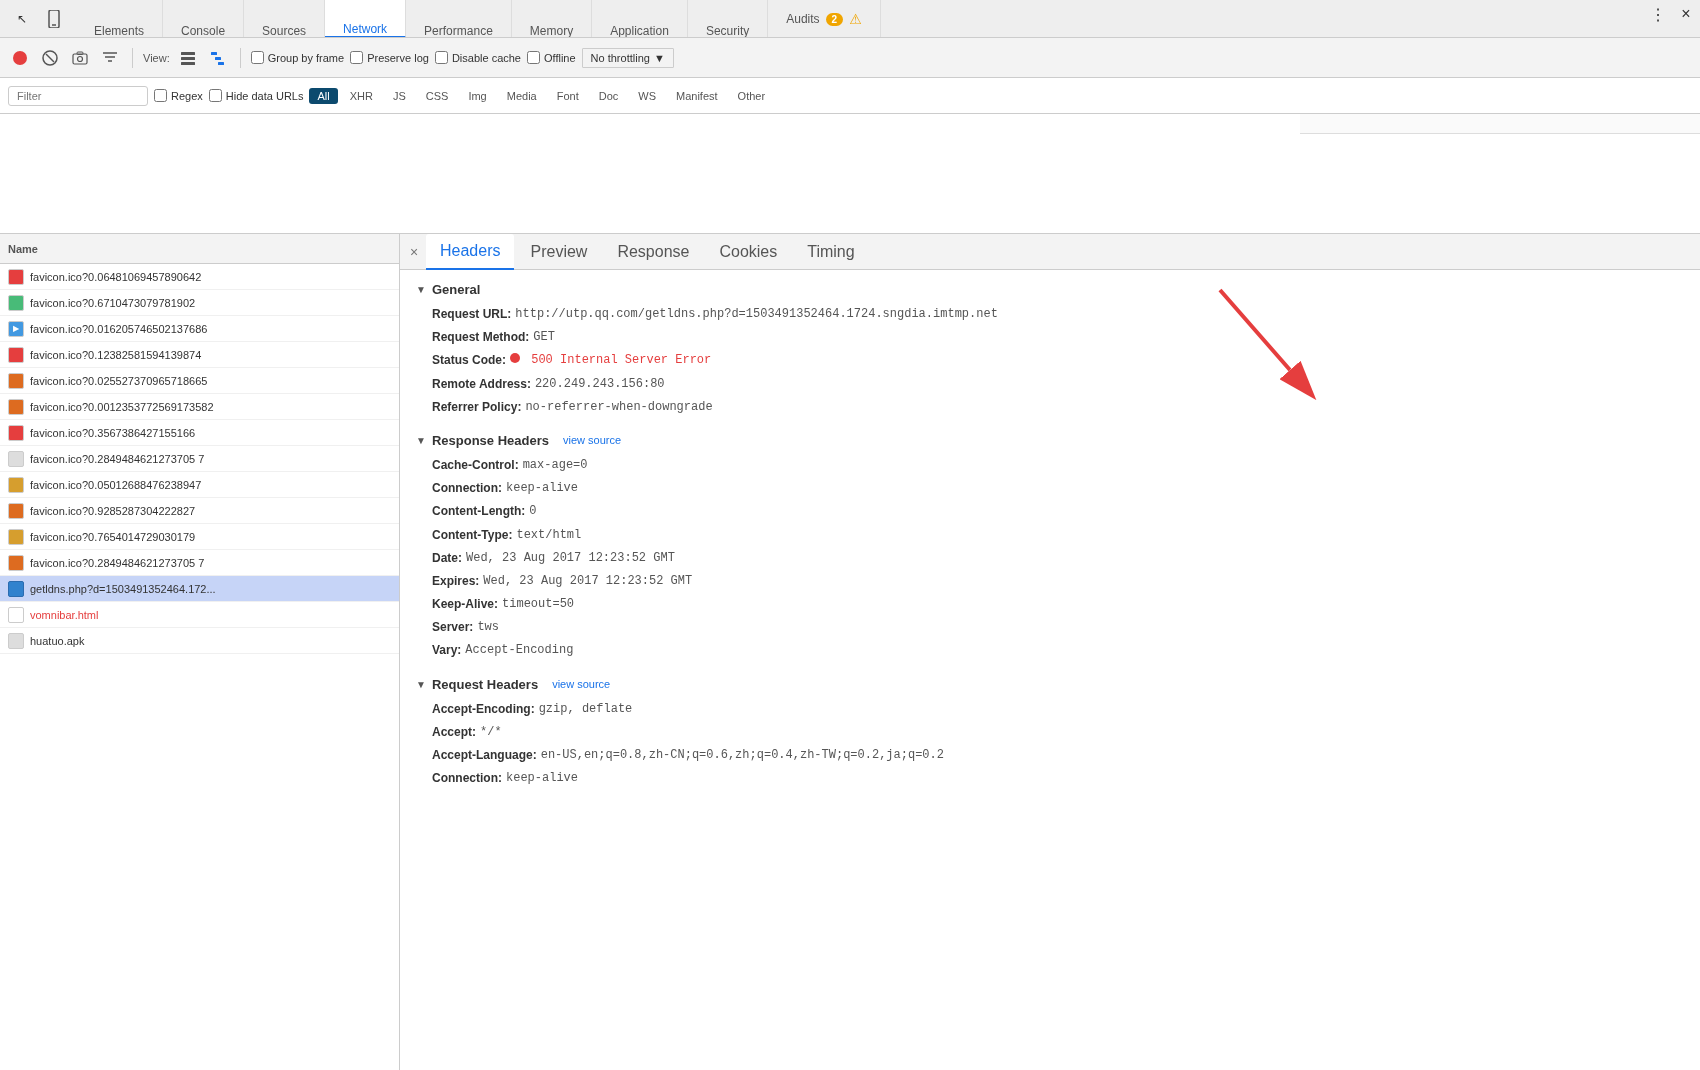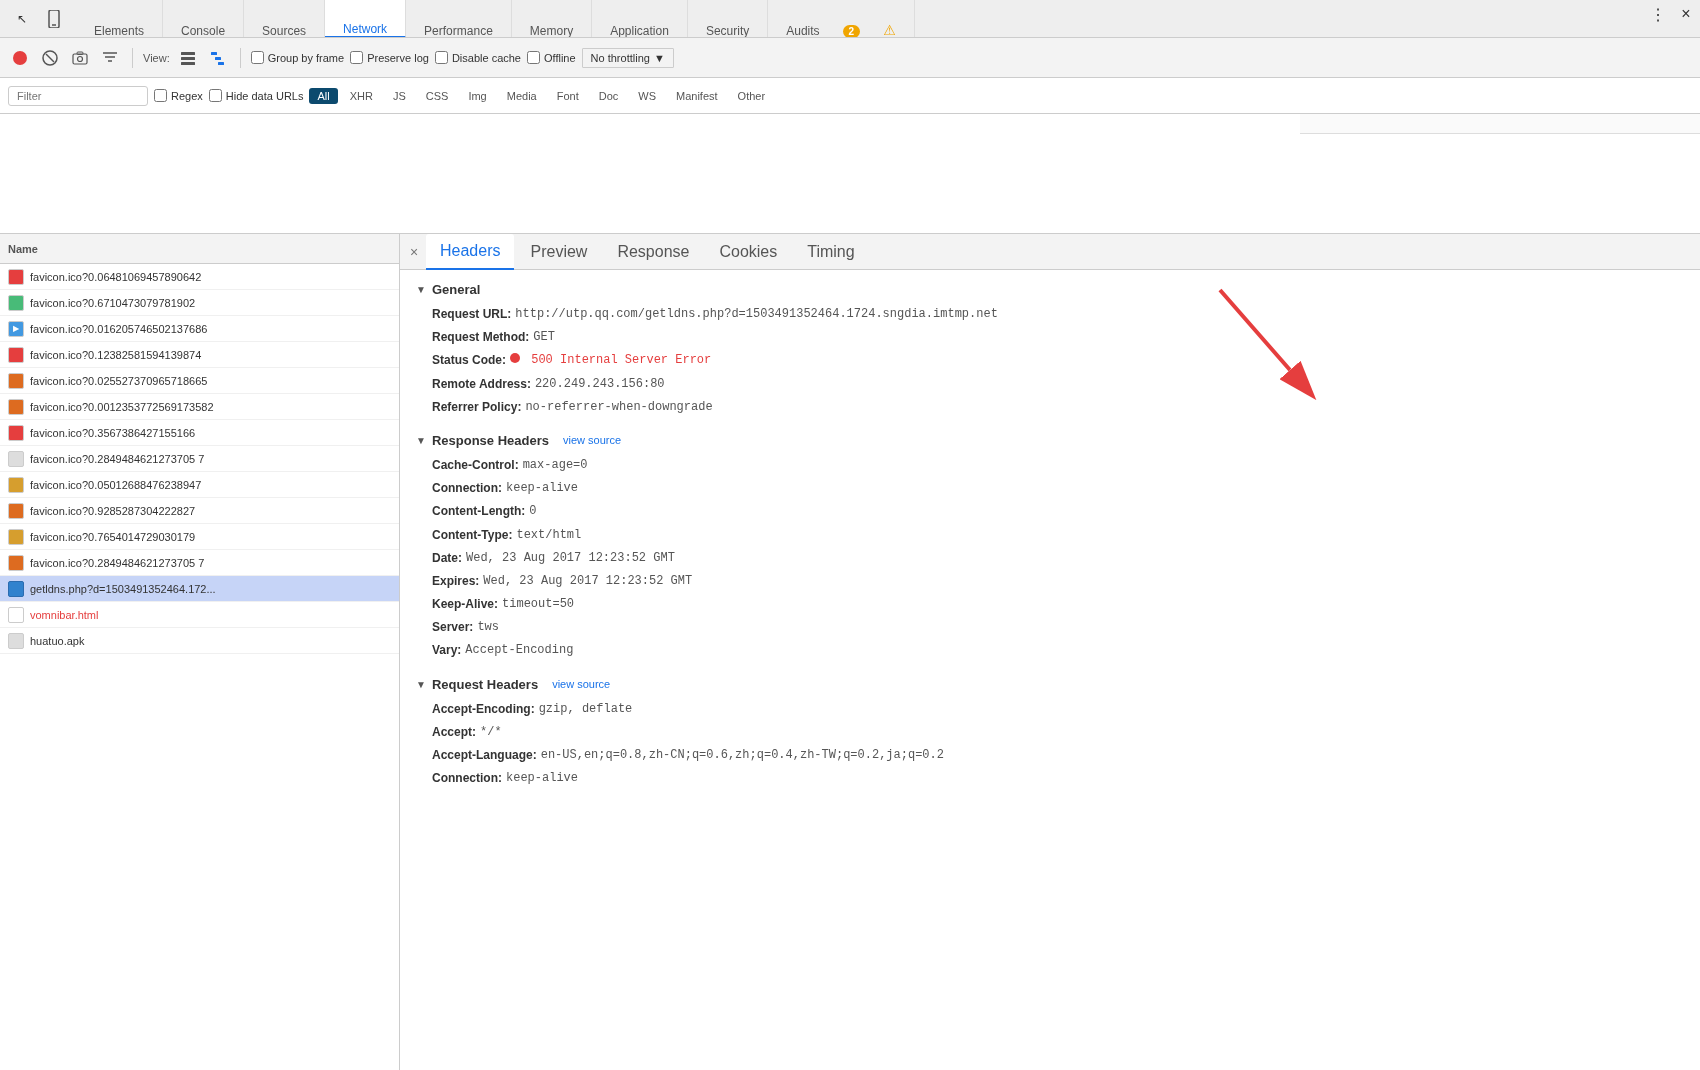--- a/index.html
+++ b/index.html
@@ -19,21 +19,21 @@
       background: #fff; color: #1a73e8; border-bottom: 2px solid #1a73e8;
     }
     .top-tab-icons {
       display: flex; align-items: center; gap: 4px; padding: 0 8px;
     }
     .tab-icon-btn {
       display: flex; align-items: center; justify-content: center;
       width: 28px; height: 28px; cursor: pointer; border-radius: 3px;
     }
     .spacer { flex: 1; }
-    .audits-tab { display: flex; gap: 23px; }
+    .audits-tab { display: flex; align-items: center; gap: 6px; }
     .warning-badge {
       background: #f0a500; color: #fff; border-radius: 10px; padding: 1px 6px; font-size: 10px; font-weight: bold;
     }
 
     
     .toolbar {
       display: flex; align-items: center; background: #f3f3f3; border-bottom: 1px solid #ccc;
       height: 40px; padding: 0 8px; gap: 6px; flex-wrap: nowrap;
     }
     .toolbar-sep { width: 1px; height: 20px; background: #ccc; margin: 0 4px; }

